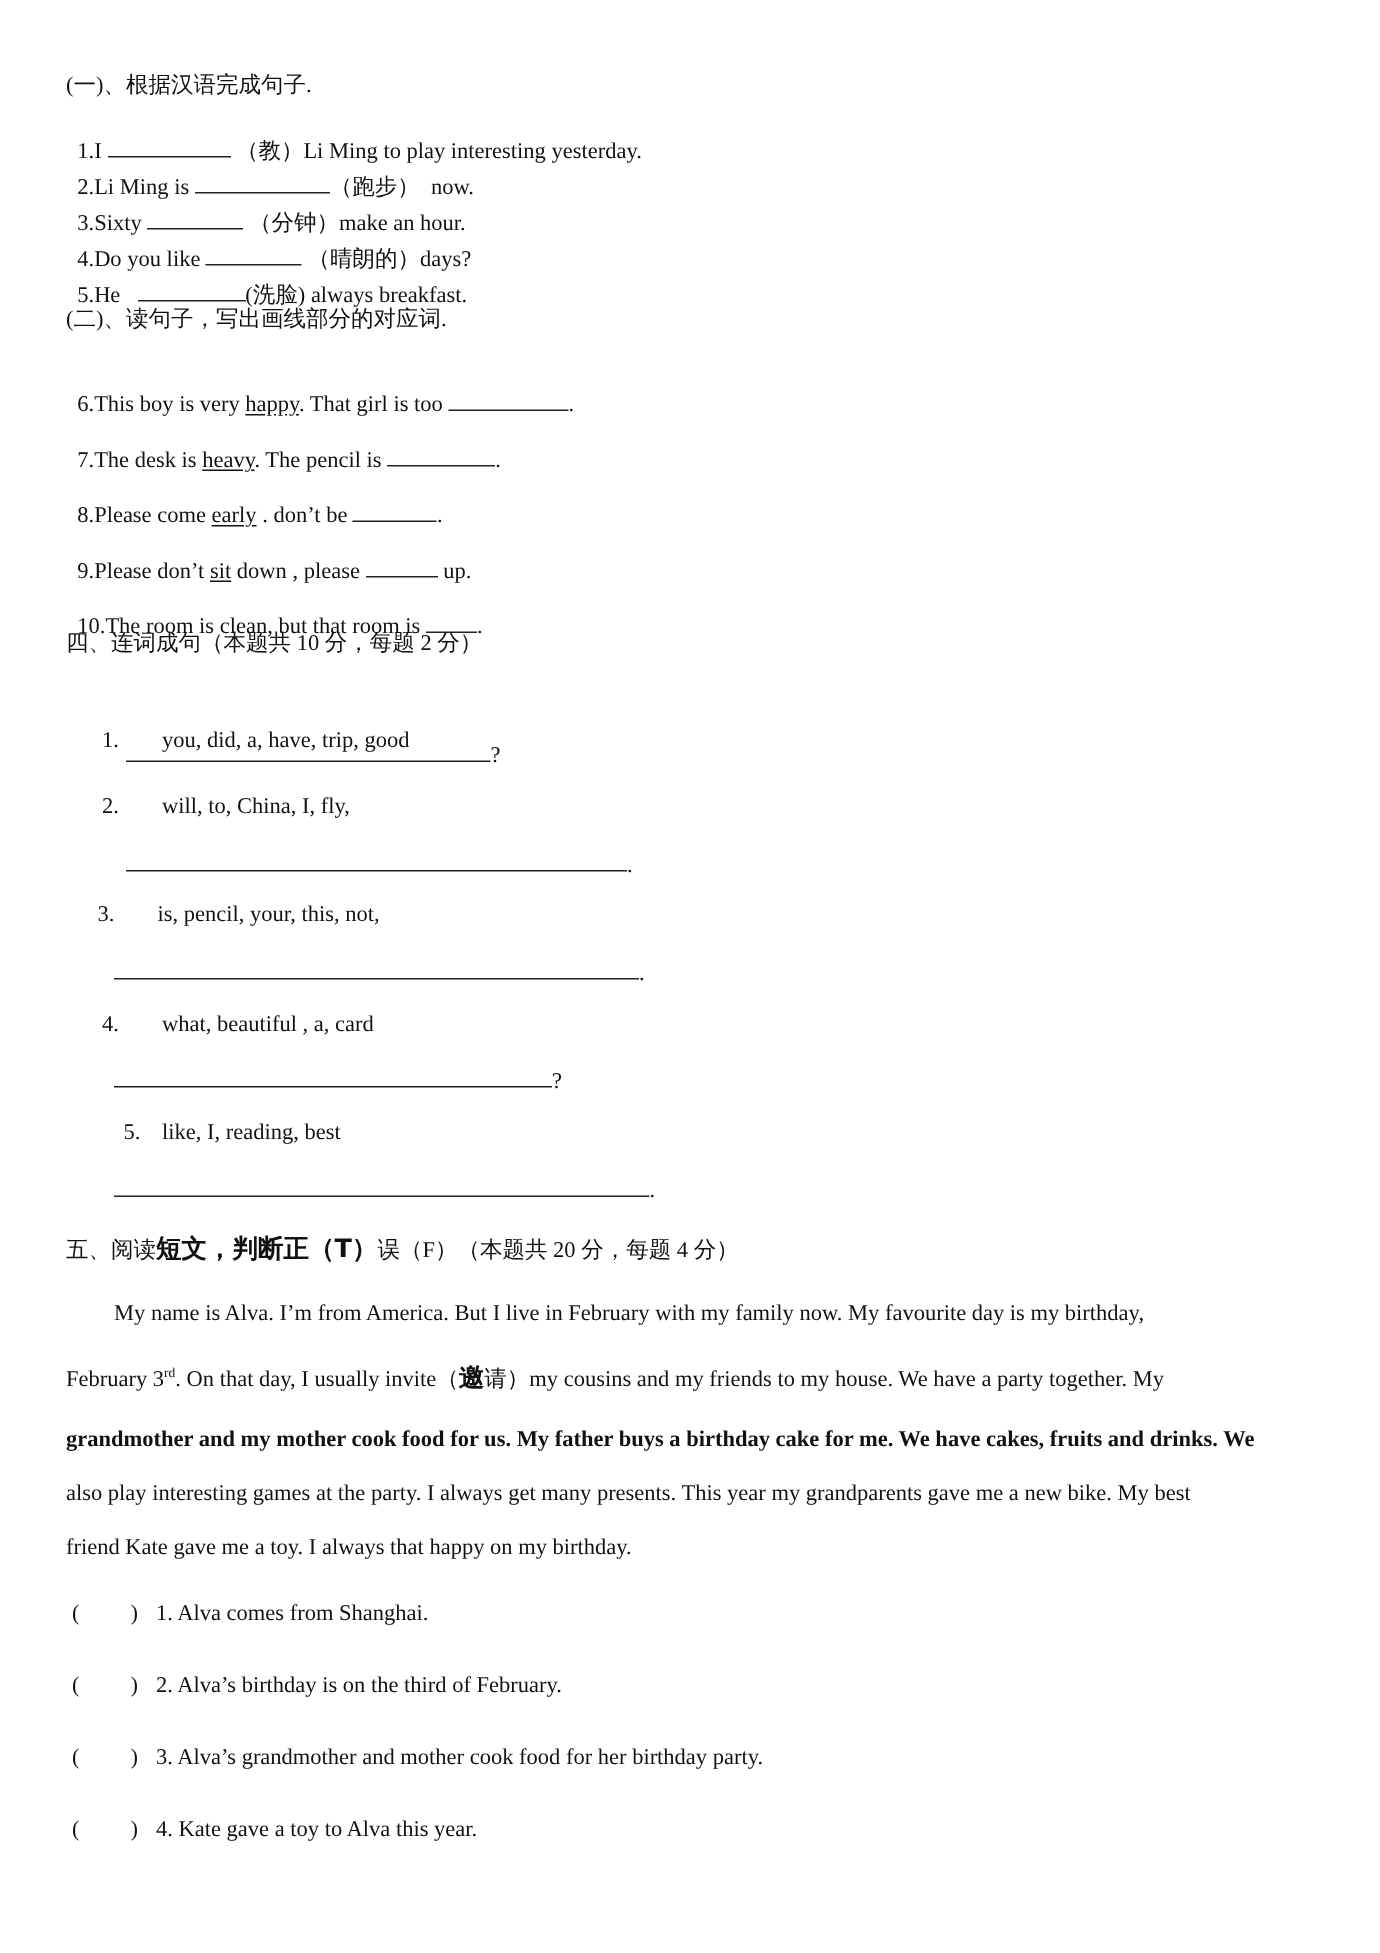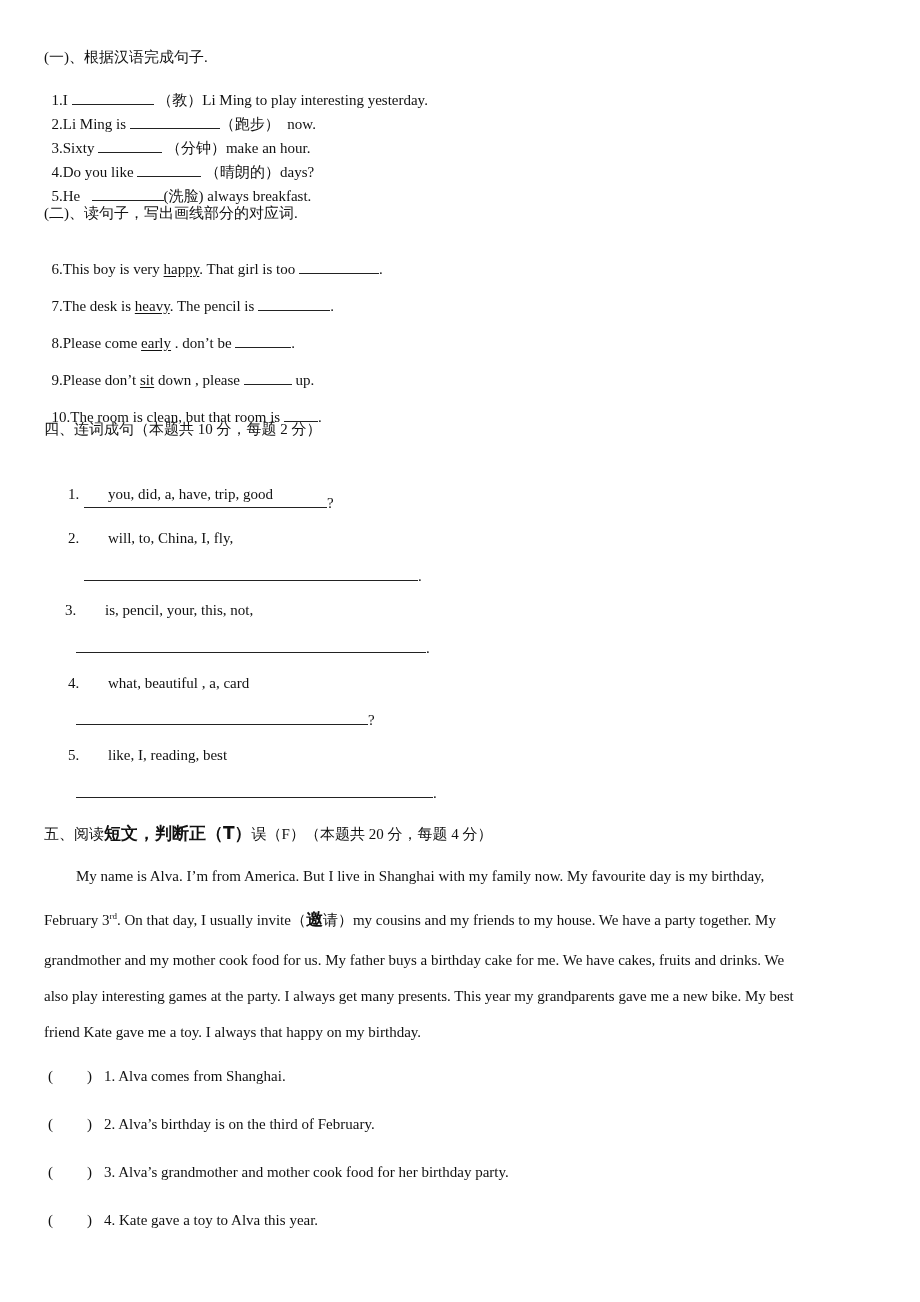--- a/index.html
+++ b/index.html
@@ -62,27 +62,27 @@
 
 <div class="ln" style="left:68px;top:529px;"><span class="num">2.</span><span>will, to, China, I, fly,</span></div>
 <div class="ln" style="left:84px;top:566px;"><span class="blank" style="width:334px"></span><span>.</span></div>
 
 <div class="ln" style="left:65px;top:601px;"><span class="num">3.</span><span>is, pencil, your, this, not,</span></div>
 <div class="ln" style="left:76px;top:638px;"><span class="blank" style="width:350px"></span><span>.</span></div>
 
 <div class="ln" style="left:68px;top:674px;"><span class="num">4.</span><span>what, beautiful , a, card</span></div>
 <div class="ln" style="left:76px;top:710px;"><span class="blank" style="width:292px"></span><span>?</span></div>
 
-<div class="ln" style="left:68px;top:746px;"><span class="num">5.</span><span>like, I, reading, best</span></div>
+<div class="ln" style="left:68px;top:746px;text-align:center;"><span class="num">5.</span><span>like, I, reading, best</span></div>
 <div class="ln" style="left:76px;top:783px;"><span class="blank" style="width:357px"></span><span>.</span></div>
 
 <div class="ln" style="left:44px;top:824px;"><span>五、阅读</span><span class="bold">短文，判断正（T）</span><span>误（F）（本题共 20 分，每题 4 分）</span></div>
 
-<div class="ln" style="left:76px;top:867px;">My name is Alva. I’m from America. But I live in Shanghai with my family now. My favourite day is my birthday,</div>
+<div class="ln" style="left:76px;top:867px;">My name is Alva. I’m from America. But I live in February with my family now. My favourite day is my birthday,</div>
 <div class="ln" style="left:44px;top:910px;"><span>February 3</span><sup>rd</sup><span>. On that day, I usually invite（</span><span class="bold">邀</span><span>请）my cousins and my friends to my house. We have a party together. My</span></div>
-<div class="ln" style="left:44px;top:951px;">grandmother and my mother cook food for us. My father buys a birthday cake for me. We have cakes, fruits and drinks. We</div>
+<div class="ln" style="left:44px;top:951px;font-weight:bold;">grandmother and my mother cook food for us. My father buys a birthday cake for me. We have cakes, fruits and drinks. We</div>
 <div class="ln" style="left:44px;top:987px;">also play interesting games at the party. I always get many presents. This year my grandparents gave me a new bike. My best</div>
 <div class="ln" style="left:44px;top:1023px;">friend Kate gave me a toy. I always that happy on my birthday.</div>
 
 <div class="ln" style="left:48px;top:1067px;font-family:Liberation Serif, serif;"><span class="paren"><span>(</span><span style="display:inline-block;width:34px"></span><span>)</span></span><span>1. Alva comes from Shanghai.</span></div>
 <div class="ln" style="left:48px;top:1115px;"><span class="paren"><span>(</span><span style="display:inline-block;width:34px"></span><span>)</span></span><span>2. Alva’s birthday is on the third of February.</span></div>
 <div class="ln" style="left:48px;top:1163px;"><span class="paren"><span>(</span><span style="display:inline-block;width:34px"></span><span>)</span></span><span>3. Alva’s grandmother and mother cook food for her birthday party.</span></div>
 <div class="ln" style="left:48px;top:1211px;"><span class="paren"><span>(</span><span style="display:inline-block;width:34px"></span><span>)</span></span><span>4. Kate gave a toy to Alva this year.</span></div>
 
 </body></html>

